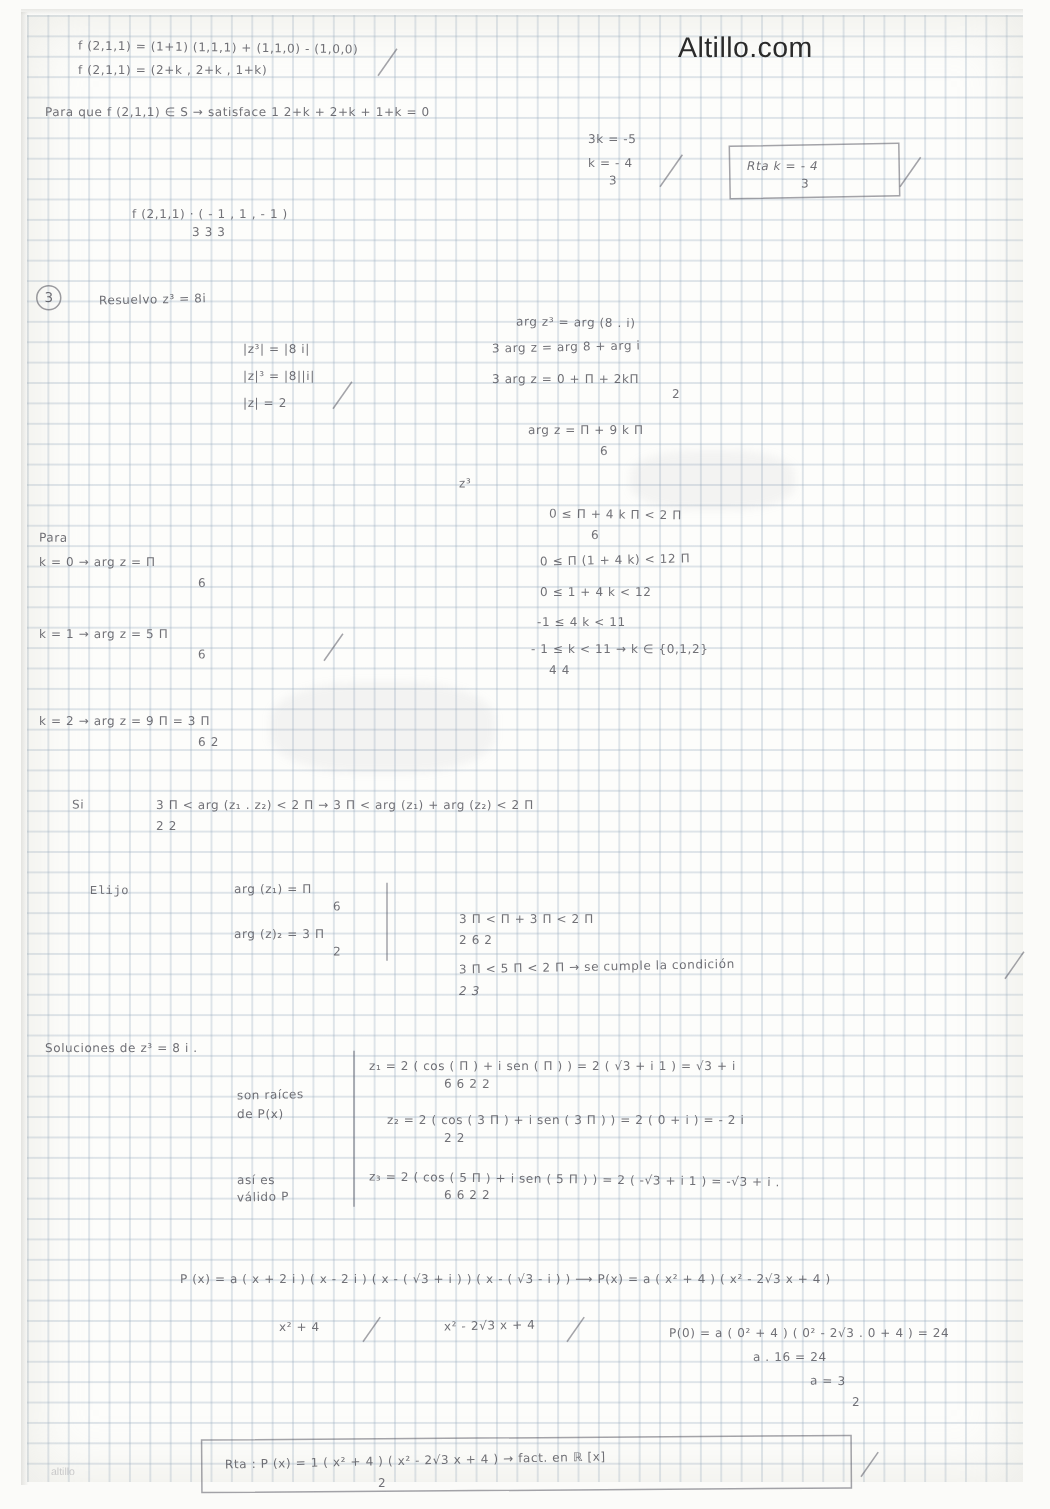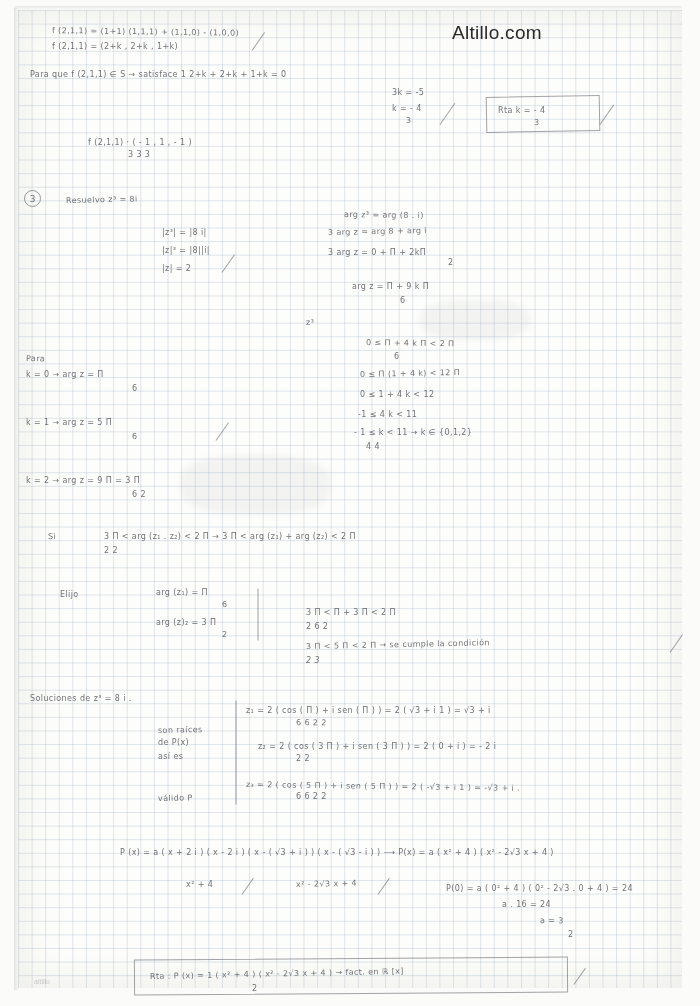--- a/index.html
+++ b/index.html
@@ -132,21 +132,21 @@
   <div class="slash" style="left:236px; top:700px; width:104px; transform: rotate(90deg); transform-origin: left center;"></div>
   <div class="slash" style="left:258px; top:588px; width:52px; transform: rotate(90deg); transform-origin: left center;"></div>
 
   <div id="lines-layer">
       <div class="hw sm tilt tilt2" style="left: 52px; top: 26px;">f (2,1,1)  =    (1+1) (1,1,1) + (1,1,0) - (1,0,0)</div>
       <div class="hw sm" style="left: 52px; top: 42px;">f (2,1,1)  =   (2+k , 2+k , 1+k)</div>
       <div class="hw sm" style="left: 30px; top: 70px;">Para que   f (2,1,1) ∈ S   →    satisface   1  2+k + 2+k + 1+k = 0</div>
       <div class="hw sm" style="left: 392px; top: 88px;">3k = -5</div>
       <div class="hw sm" style="left: 392px; top: 104px;">k = - 4</div>
       <div class="hw sm tilt" style="left: 406px; top: 116px;">3</div>
-      <div class="hw sm" style="left: 498px; top: 106px;">Rta    k = - 4</div>
+      <div class="hw sm" style="left: 498px; top: 106px; font-style: italic;">Rta    k = - 4</div>
       <div class="hw sm tilt2" style="left: 534px; top: 118px;">3</div>
       <div class="hw sm" style="left: 88px; top: 138px;">f (2,1,1) · ( - 1 , 1 , - 1 )</div>
       <div class="hw sm" style="left: 128px; top: 150px;">3    3     3</div>
       <div class="hw sm tilt" style="left: 66px; top: 196px;">Resuelvo     z³ = 8i</div>
       <div class="hw sm" style="left: 162px; top: 228px;">|z³| = |8 i|</div>
       <div class="hw sm" style="left: 162px; top: 246px;">|z|³ = |8||i|</div>
       <div class="hw sm" style="left: 162px; top: 264px; text-align: center;">|z| =  2</div>
       <div class="hw sm tilt2" style="left: 344px; top: 210px;">arg z³   =   arg (8 . i)</div>
       <div class="hw sm tilt" style="left: 328px; top: 228px;">3 arg  z    =    arg 8  +  arg i</div>
       <div class="hw sm" style="left: 328px; top: 248px;">3 arg z    =       0     +     Π    + 2kΠ</div>
@@ -164,37 +164,37 @@
       <div class="hw sm tilt2" style="left: 366px; top: 338px;">0 ≤      Π + 4 k Π    &lt; 2 Π</div>
       <div class="hw sm" style="left: 394px; top: 352px;">6</div>
       <div class="hw sm tilt" style="left: 360px; top: 370px;">0 ≤    Π (1 + 4 k)      &lt; 12 Π</div>
       <div class="hw sm" style="left: 360px; top: 390px;">0 ≤     1 + 4 k        &lt; 12</div>
       <div class="hw sm" style="left: 358px; top: 410px;">-1 ≤      4 k          &lt; 11</div>
       <div class="hw sm" style="left: 354px; top: 428px;">- 1 ≤       k           &lt; 11     →    k ∈ {0,1,2}</div>
       <div class="hw sm" style="left: 366px; top: 442px;">4                          4</div>
       <div class="hw sm tilt tilt2" style="left: 48px; top: 532px;">Si</div>
       <div class="hw sm" style="left: 104px; top: 532px;">3 Π  &lt;  arg (z₁ . z₂)  &lt;  2 Π    →        3 Π  &lt;  arg (z₁) + arg (z₂)  &lt;  2 Π</div>
       <div class="hw sm" style="left: 104px; top: 546px;">2                                                       2</div>
-      <div class="hw sm" style="left: 60px; top: 590px;">Elijo</div>
+      <div class="hw sm" style="left: 60px; top: 590px; font-family: Liberation Mono, monospace;">Elijo</div>
       <div class="hw sm" style="left: 156px; top: 588px;">arg (z₁)  =    Π</div>
       <div class="hw sm tilt" style="left: 222px; top: 600px;">6</div>
       <div class="hw sm" style="left: 156px; top: 618px;">arg (z)₂ =   3 Π</div>
       <div class="hw sm tilt2" style="left: 222px; top: 630px;">2</div>
       <div class="hw sm" style="left: 306px; top: 608px;">3 Π  &lt;    Π   +  3 Π  &lt;  2 Π</div>
       <div class="hw sm" style="left: 306px; top: 622px;">2          6        2</div>
       <div class="hw sm tilt" style="left: 306px; top: 642px;">3 Π  &lt;       5 Π    &lt;  2 Π     →    se  cumple  la  condición</div>
       <div class="hw sm" style="left: 306px; top: 656px; font-style: italic;">2               3</div>
       <div class="hw sm" style="left: 30px; top: 694px;">Soluciones   de   z³ = 8 i .</div>
       <div class="hw sm" style="left: 246px; top: 706px;">z₁ = 2  ( cos ( Π )  +  i sen ( Π ) )  = 2 ( √3  + i 1 )  =   √3 + i</div>
       <div class="hw sm tilt2" style="left: 296px; top: 718px;">6                   6              2       2</div>
       <div class="hw sm tilt" style="left: 158px; top: 726px;">son raíces</div>
       <div class="hw sm" style="left: 158px; top: 738px;">de P(x)</div>
       <div class="hw sm" style="left: 258px; top: 742px;">z₂ = 2 ( cos ( 3 Π ) + i sen ( 3 Π ) ) = 2 ( 0  + i )  = - 2 i</div>
       <div class="hw sm" style="left: 296px; top: 754px;">2                  2</div>
-      <div class="hw sm" style="left: 158px; top: 752px;">así es</div>
+      <div class="hw sm" style="left: 158px; top: 782px;">así es</div>
       <div class="hw sm tilt" style="left: 158px; top: 794px;">válido P</div>
       <div class="hw sm tilt2" style="left: 246px; top: 780px;">z₃ = 2 ( cos ( 5 Π ) + i sen ( 5 Π ) ) = 2 ( -√3  + i 1 )  = -√3 + i .</div>
       <div class="hw sm" style="left: 296px; top: 792px;">6                 6                2       2</div>
       <div class="hw sm" style="left: 120px; top: 848px;">P (x) = a ( x + 2 i ) ( x - 2 i )  ( x - ( √3 + i ) ) ( x - ( √3 - i ) )     ⟶     P(x) =  a  ( x² + 4 ) ( x² - 2√3 x + 4 )</div>
       <div class="hw sm" style="left: 186px; top: 880px;">x² + 4</div>
       <div class="hw sm tilt" style="left: 296px; top: 880px;">x² - 2√3 x + 4</div>
       <div class="hw sm" style="left: 446px; top: 884px;">P(0) =  a ( 0² + 4 ) ( 0² - 2√3 . 0 + 4 ) = 24</div>
       <div class="hw sm" style="left: 502px; top: 900px;">a . 16   =   24</div>
       <div class="hw sm tilt2" style="left: 540px; top: 916px;">a  =   3</div>
       <div class="hw sm" style="left: 568px; top: 930px;">2</div>

